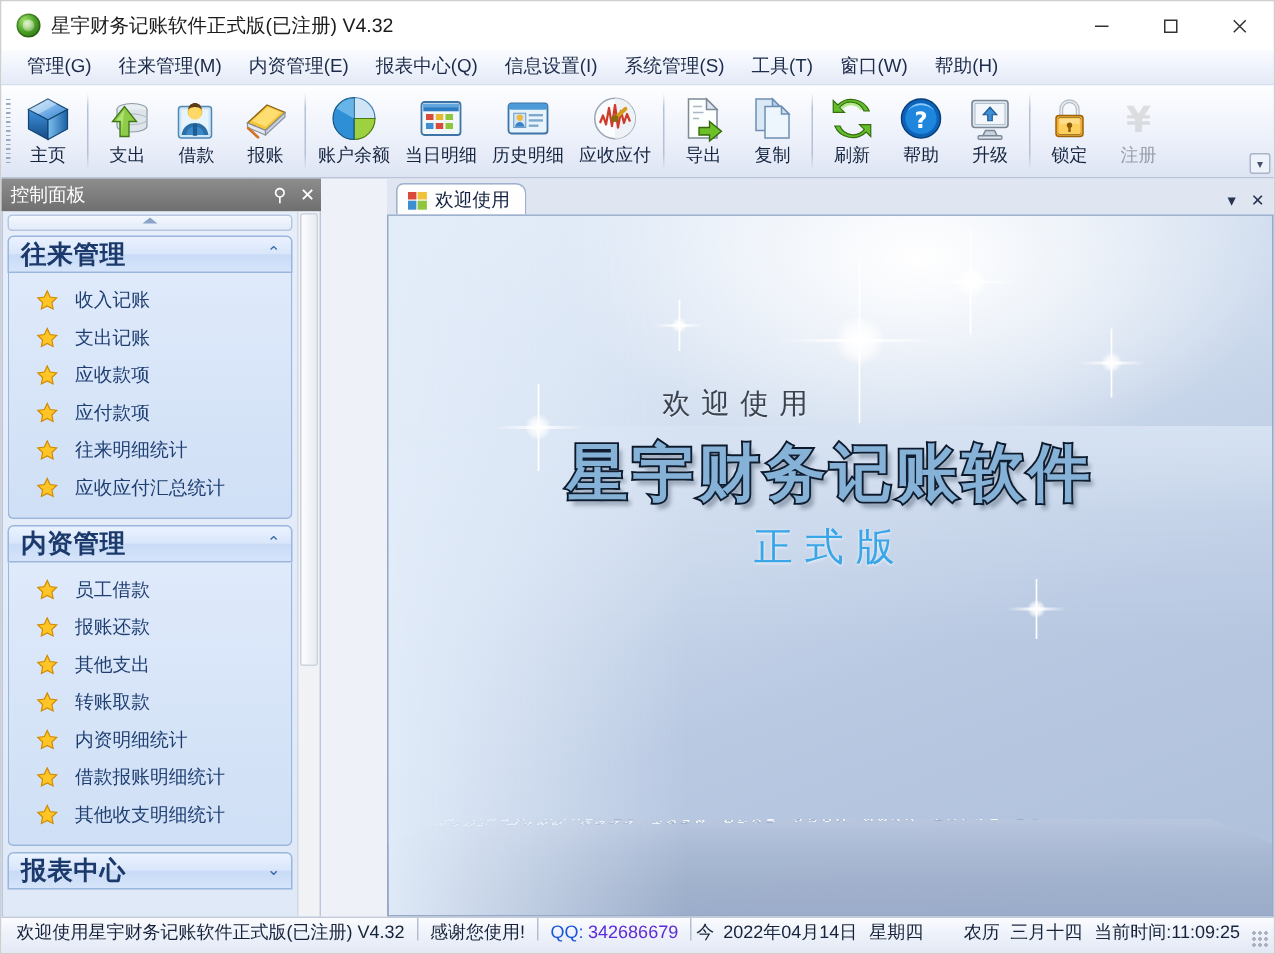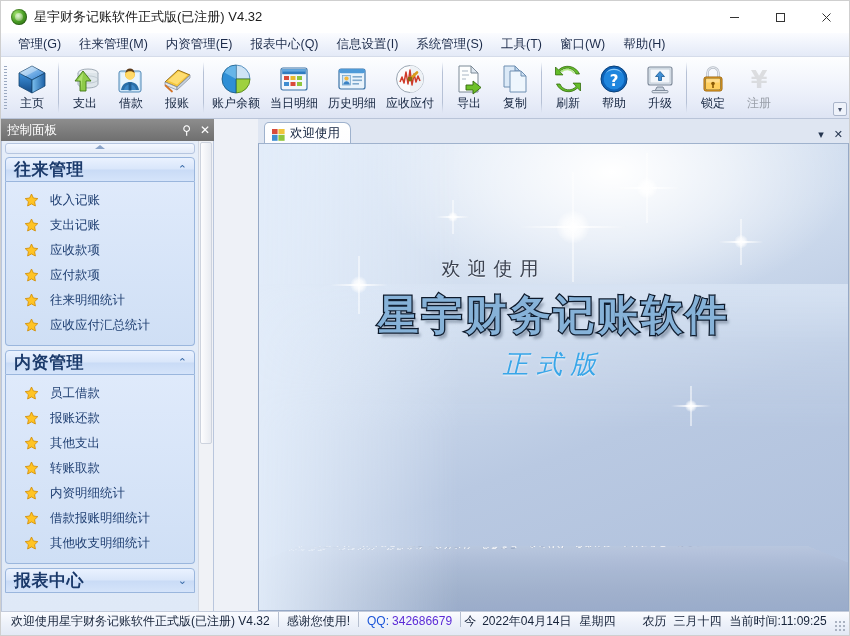--- a/index.html
+++ b/index.html
@@ -286,21 +286,21 @@
     font-size:41px;font-weight:bold;letter-spacing:3px;
     color:#86b2d8;
     margin-top:6px;
     -webkit-text-stroke:2.5px #0e1a2b;
     paint-order:stroke fill;
     text-shadow:3px 4px 3px rgba(30,45,70,.35);
     font-family:"DejaVu Sans","Liberation Sans",sans-serif;
   }
   .sp-sub{
     font-size:26px;color:#39a6e8;letter-spacing:8px;
-    margin-top:4px;font-style:italic;
+    margin-top:4px;
     text-shadow:0 1px 2px rgba(255,255,255,.8);
     font-family:"DejaVu Serif","Liberation Serif",serif;
   }
 
   
   .statusbar{
     height:24px;flex:0 0 24px;
     background:linear-gradient(#fbfcff 0%,#eef2fa 45%,#e3e9f5 100%);
     border-top:1px solid #c3cbdb;
     display:flex;align-items:flex-start;

